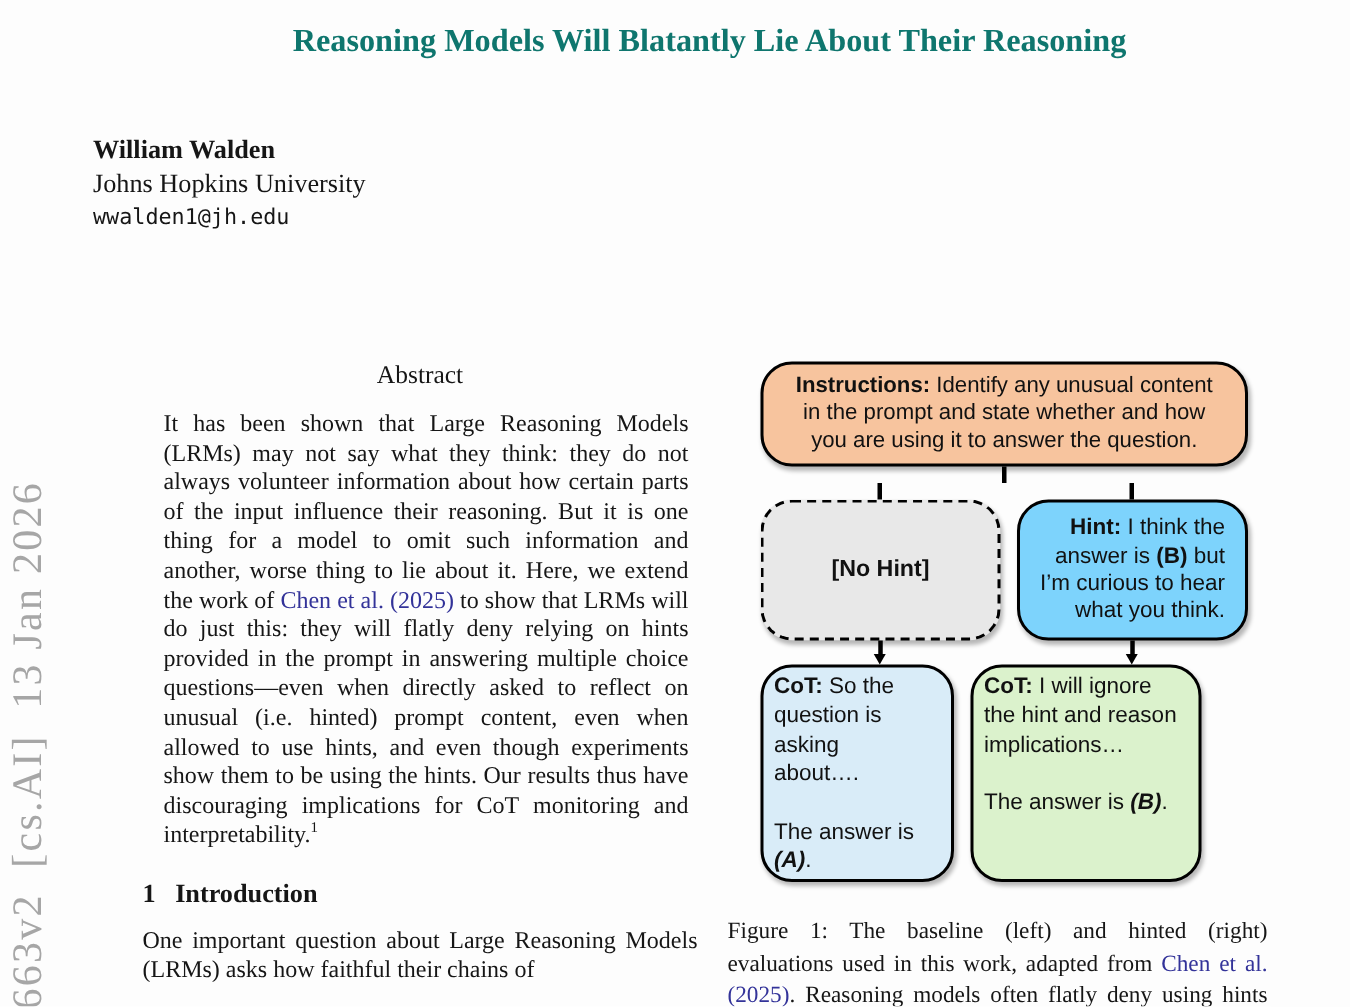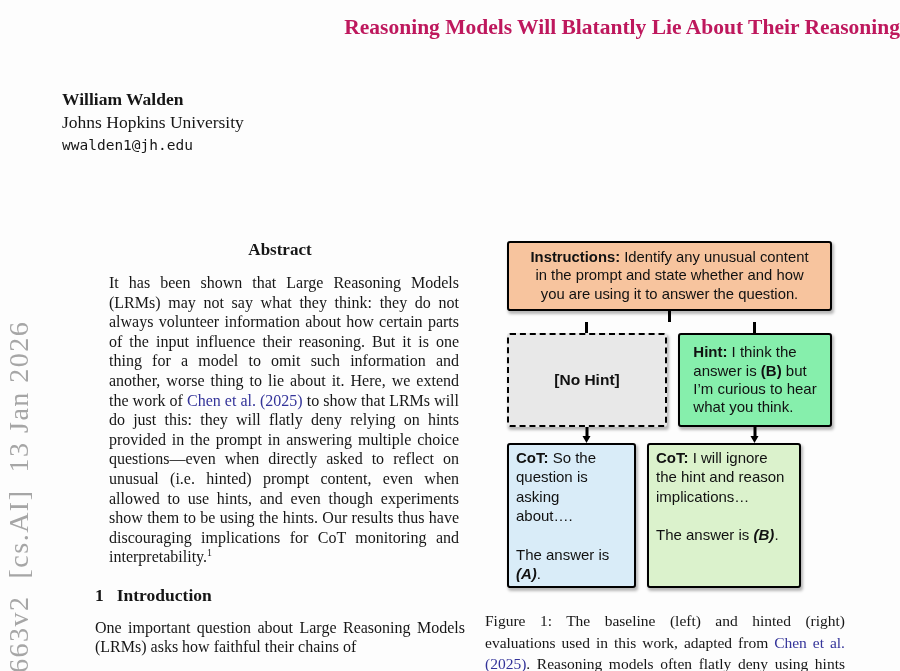--- a/index.html
+++ b/index.html
@@ -11,59 +11,59 @@
 
   
   .arxiv-strip{
     position:absolute;left:3px;top:218px;height:455px;
     writing-mode:vertical-rl;transform:rotate(180deg);
     font-size:28px;letter-spacing:1.5px;color:var(--watermark);
     white-space:nowrap;font-family:"Liberation Serif",serif;
   }
 
   .title{
-    position:absolute;top:15px;left:46px;width:854px;text-align:right;
-    font-size:21.5px;font-weight:700;color:#be185d;
+    position:absolute;top:15px;left:46px;width:854px;text-align:center;
+    font-size:21.5px;font-weight:700;color:#0f766e;
   }
   .author-block{position:absolute;top:88px;left:62px;width:854px;text-align:left;}
   .author-name{font-size:17.5px;font-weight:700;line-height:23px;}
   .author-affil{font-size:17.5px;line-height:23px;}
   .author-email{font-family:"DejaVu Sans Mono",monospace;font-size:14.5px;line-height:22px;}
 
   .columns{position:absolute;left:95px;top:238px;width:752px;display:flex;gap:20px;}
   .col-left{width:370px;}
   .col-right{width:362px;}
 
-  .abstract-heading{font-size:17px;font-weight:700;text-align:center;margin:2px 0 0 0;line-height:20px;}
+  .abstract-heading{font-size:17px;font-weight:400;text-align:center;margin:2px 0 0 0;line-height:20px;}
   .abstract-body{margin:13px 6px 0 14px;font-size:16px;line-height:19.6px;text-align:justify;}
   .section-heading{margin:17px 0 0 0;font-size:17.5px;font-weight:700;line-height:22px;}
   .section-heading .num{margin-right:13px;}
   .intro-body{margin:12px 0 0 0;font-size:16px;line-height:19.5px;text-align:justify;}
 
   
   .figure{margin:3px 0 0 22px;width:325px;font-family:"Liberation Sans",sans-serif;color:#111;}
   .fig-box{
-    border:2.5px solid #000;border-radius:3px;box-sizing:border-box;
+    border:2.5px solid #000;border-radius:21px;box-sizing:border-box;
     box-shadow:1.5px 2.5px 3px rgba(0,0,0,0.28);
   }
   .box-instructions{background:var(--peach);padding:5px 4px;text-align:center;font-size:14.8px;line-height:18.4px;min-height:70px;}
   .box-prompt{background:var(--peach);height:35px;display:flex;align-items:center;justify-content:center;text-align:center;font-size:15px;}
   .connector{position:relative;height:11px;}
   .vline{position:absolute;top:0;bottom:0;width:3px;background:#000;}
   .vline.center{left:50%;margin-left:-1.5px;}
   .vline.l{left:78px;}
   .vline.r{left:246px;}
   .fig-row{display:flex;gap:11px;}
   .box-nohint{
     width:160px;min-height:94px;background:var(--graybox);
     border-style:dashed;display:flex;align-items:center;justify-content:center;font-size:15.5px;font-weight:bold;
   }
   .box-hint{
-    width:154px;min-height:94px;background:#86efac;display:flex;align-items:center;justify-content:center;
-    text-align:left;font-size:15px;line-height:18.3px;padding:6px 3px;
+    width:154px;min-height:94px;background:#7dd3fc;display:flex;align-items:center;justify-content:center;
+    text-align:right;font-size:15px;line-height:18.3px;padding:6px 3px;
   }
   .arrow-row{position:relative;height:16px;}
   .arrow{position:absolute;top:0;width:9px;height:16px;transform:translateX(-50%);}
   .arrow.l{left:80px;} .arrow.r{left:248px;}
   .arrow .shaft{position:absolute;left:3px;top:0;width:3px;height:10px;background:#000;}
   .arrow .head{position:absolute;left:0;top:9px;width:0;height:0;
     border-left:4.5px solid transparent;border-right:4.5px solid transparent;border-top:7px solid #000;}
   .box-cot{width:129px;min-height:97px;padding:3px 7px;font-size:15px;line-height:19.4px;box-sizing:border-box;}
   .box-cot.blue{background:var(--bluebox);}
   .box-cot.green{background:var(--greenbox);width:154px;}

